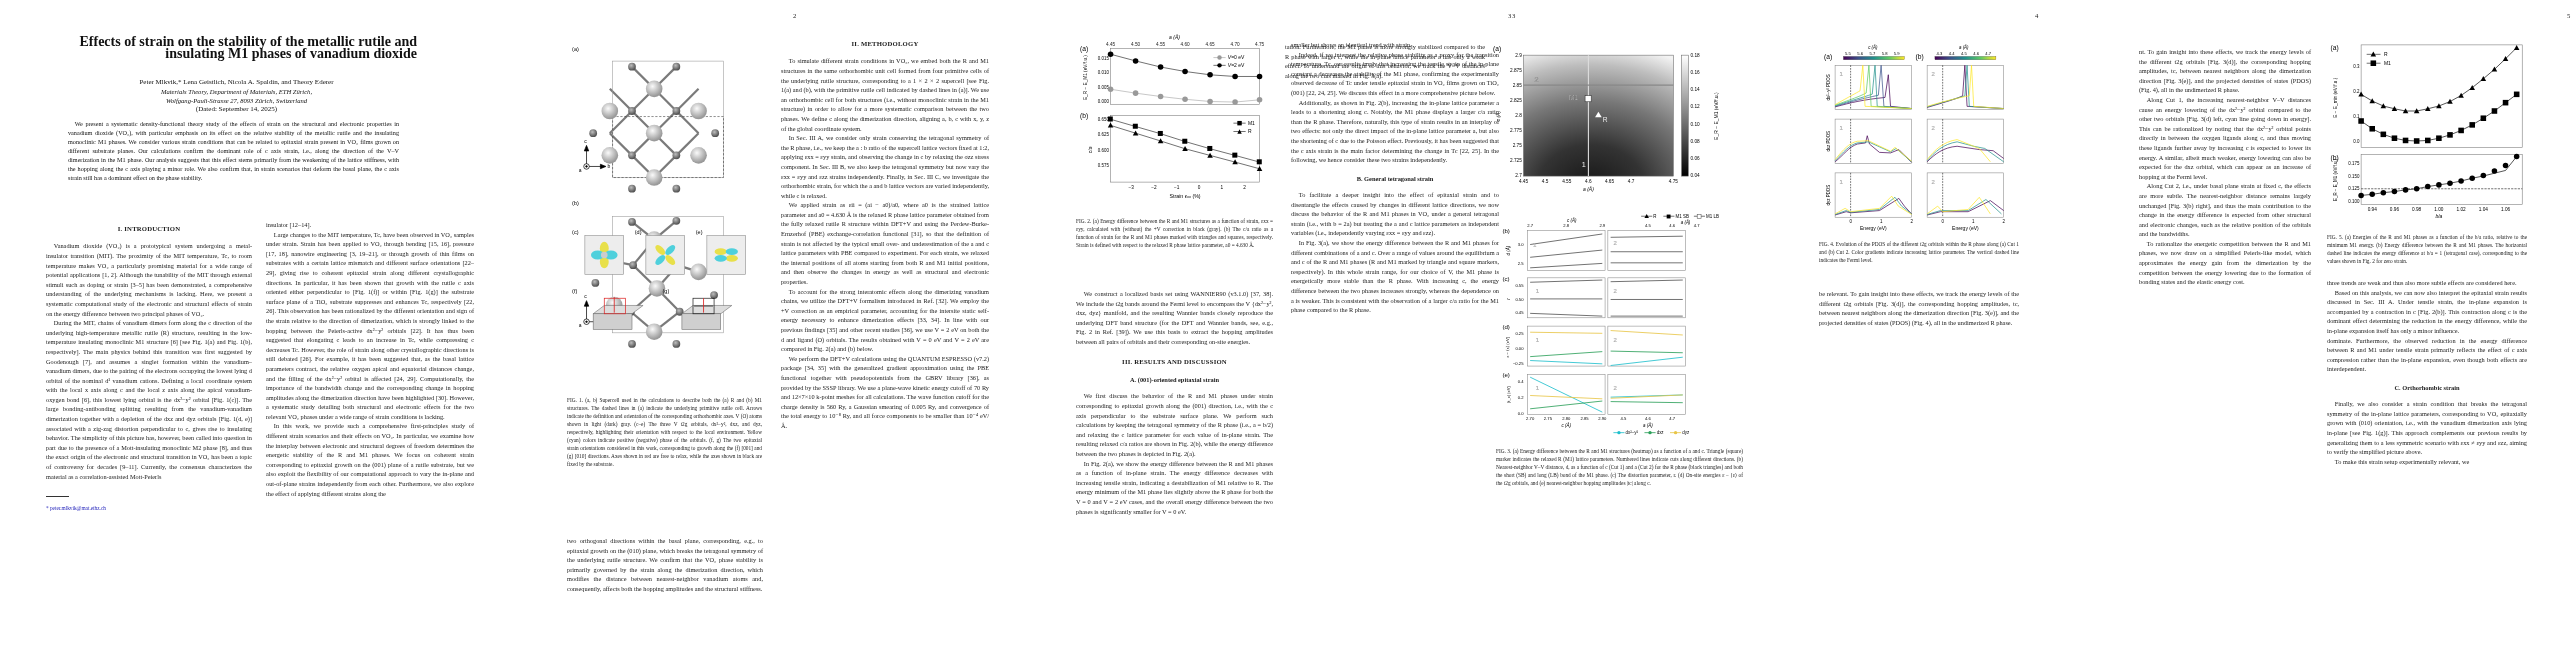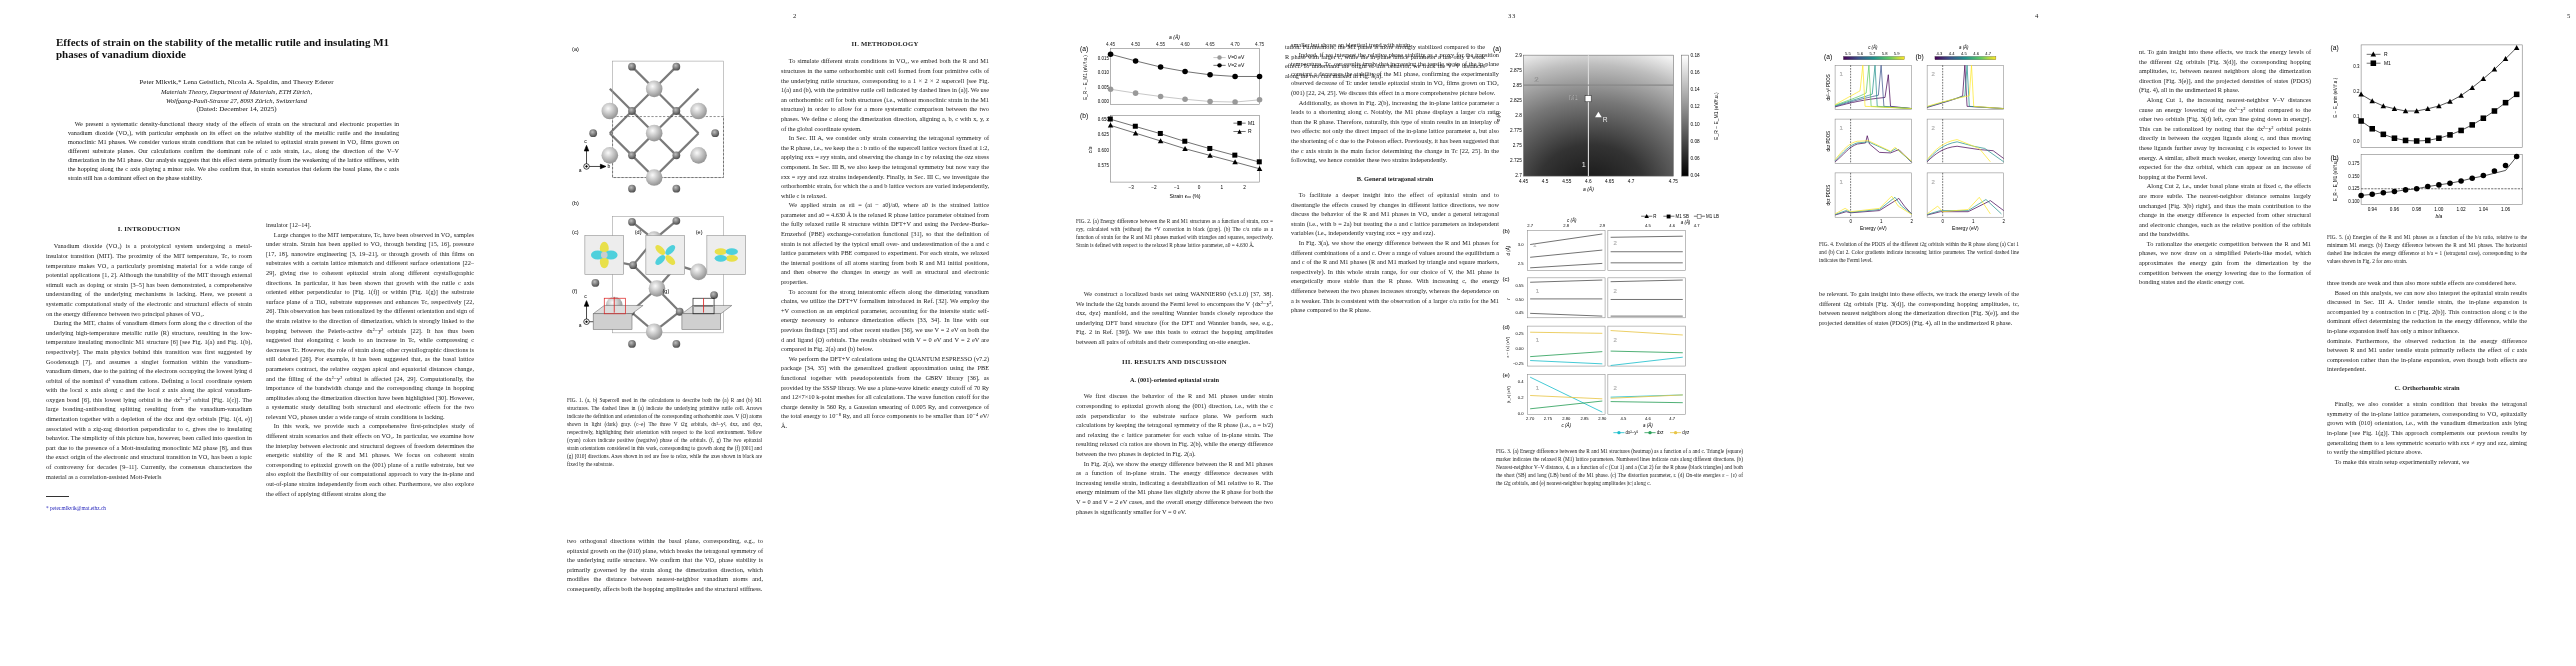--- a/index.html
+++ b/index.html
@@ -7,41 +7,41 @@
   body { font-family: "Liberation Serif", "DejaVu Serif", serif; color: #111; position: relative; }
   .page { position: absolute; top: 0; height: 667px; width: 515px; background: #fff; }
   .pnum { position: absolute; top: 12.2px; font-size: 6.7px; color: #222; }
   .col { position: absolute; font-size: 6.3px; line-height: 9.6px; text-align: justify; hyphens: auto; color: #1a1a1a; }
   .col p { text-indent: 7.8px; margin-bottom: 0; }
   .sec-h { font-weight: bold; text-align: center; font-size: 6.7px; letter-spacing: 0.2px; margin: 10px 0 7.8px; text-indent: 0 !important; }
   .subsec-h { font-weight: bold; text-align: center; font-size: 6.4px; margin: 9px 0 6.7px; text-indent: 0 !important; }
   .ref { color: #1a1ab8; }
   .caption { font-size: 5.3px; line-height: 8px; text-align: justify; color: #1a1a1a; }
   .arxiv-stamp { position: absolute; left: 6.7px; top: 656px; transform: rotate(-90deg); transform-origin: left top; font-family: "Liberation Serif", serif; font-size: 21px; color: #8a8a8a; white-space: nowrap; letter-spacing: 0.6px; }
-  .title { position: absolute; left: 56px; top: 36px; width: 361px; text-align: left; font-size: 11px; font-weight: bold; line-height: 12.2px; }
+  .title { position: absolute; left: 56px; top: 36px; width: 361px; text-align: right; font-size: 14px; font-weight: bold; line-height: 12.2px; }
   .authors { position: absolute; left: 56px; top: 78px; width: 361px; text-align: center; font-size: 7px; line-height: 9px; }
   .affil { font-style: italic; font-size: 6.6px; }
   .abstract { position: absolute; left: 68px; top: 119px; width: 331px; font-size: 6.2px; line-height: 9px; text-align: justify; text-indent: 6.7px; }
   .axis-text { font-family: "Liberation Sans", sans-serif; font-size: 8.5px; fill: #222; }
   .footnote-rule { width: 23px; height: 0.6px; background: #333; margin: 14.5px 0 7.8px; }
   .footnote { font-size: 5.3px; }
   svg text { font-family: "Liberation Sans", sans-serif; }
 </style>
 </head>
 <body>
 
 <div class="arxiv-stamp">arXiv:2510.11480v1  [cond-mat.mtrl-sci]  13 Oct 2025</div>
 
 <div class="page" style="left:0;">
   <div class="title">Effects of strain on the stability of the metallic rutile and insulating M1 phases of vanadium dioxide</div>
   <div class="authors">
     <div>Peter Mlkvik,* Lena Geistlich, Nicola A. Spaldin, and Theory Ederer</div>
     <div class="affil">Materials Theory, Department of Materials, ETH Zürich,</div>
     <div class="affil">Wolfgang-Pauli-Strasse 27, 8093 Zürich, Switzerland</div>
-    <div>(Dated: December 14, 2025)</div>
+    <div>(Dated: September 14, 2025)</div>
   </div>
   <div class="abstract">We present a systematic density-functional theory study of the effects of strain on the structural and electronic properties in vanadium dioxide (VO₂), with particular emphasis on its effect on the relative stability of the metallic rutile and the insulating monoclinic M1 phases. We consider various strain conditions that can be related to epitaxial strain present in VO₂ films grown on different substrate planes. Our calculations confirm the dominant role of c axis strain, i.e., along the direction of the V–V dimerization in the M1 phase. Our analysis suggests that this effect stems primarily from the weakening of the lattice stiffness, with the hopping along the c axis playing a minor role. We also confirm that, in strain scenarios that deform the basal plane, the c axis strain still has a dominant effect on the phase stability.</div>
 
   <div class="col" style="left:46px; top:214px; width:206px;">
     <div class="sec-h">I.   INTRODUCTION</div>
     <p>Vanadium dioxide (VO₂) is a prototypical system undergoing a metal-insulator transition (MIT). The proximity of the MIT temperature, Tc, to room temperature makes VO₂ a particularly promising material for a wide range of potential applications [1, 2]. Although the tunability of the MIT through external stimuli such as doping or strain [3–5] has been demonstrated, a comprehensive understanding of the underlying mechanisms is lacking. Here, we present a systematic computational study of the electronic and structural effects of strain on the energy difference between two principal phases of VO₂.</p>
     <p>During the MIT, chains of vanadium dimers form along the c direction of the underlying high-temperature metallic rutile (R) structure, resulting in the low-temperature insulating monoclinic M1 structure [6] [see Fig. 1(a) and Fig. 1(b), respectively]. The main physics behind this transition was first suggested by Goodenough [7], and assumes a singlet formation within the vanadium–vanadium dimers, due to the pairing of the electrons occupying the lowest lying d orbital of the nominal d¹ vanadium cations. Defining a local coordinate system with the local x axis along c and the local z axis along the apical vanadium-oxygen bond [6], this lowest lying orbital is the dx²−y² orbital [Fig. 1(c)]. The large bonding-antibonding splitting resulting from the vanadium-vanadium dimerization together with a depletion of the dxz and dyz orbitals [Fig. 1(d, e)] associated with a zig-zag distortion perpendicular to c, gives rise to insulating behavior. The simplicity of this picture has, however, been called into question in part due to the presence of a Mott-insulating monoclinic M2 phase [8], and thus the exact origin of the electronic and structural transition in VO₂ has been a topic of controversy for decades [9–11]. Currently, the consensus characterizes the material as a correlation-assisted Mott-Peierls</p>
     <div class="footnote-rule"></div>
     <div class="footnote ref">* peter.mlkvik@mat.ethz.ch</div>
   </div>

